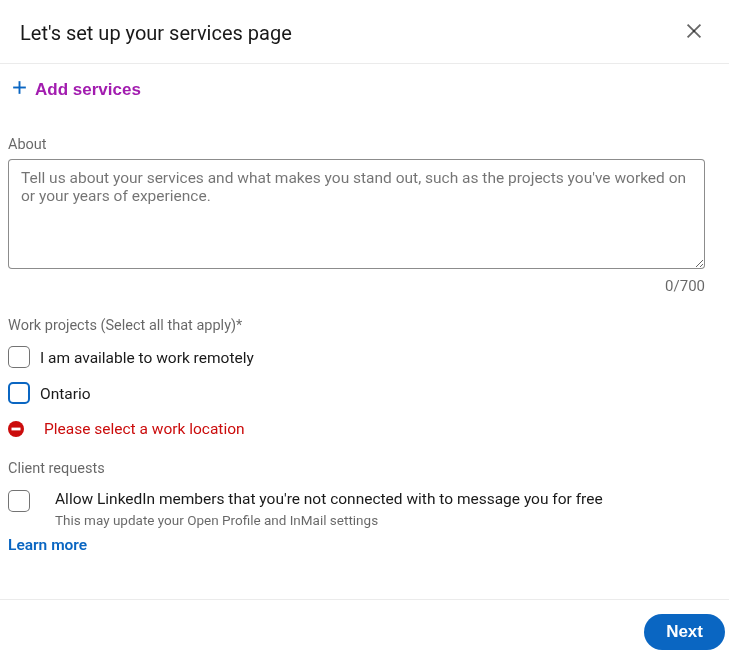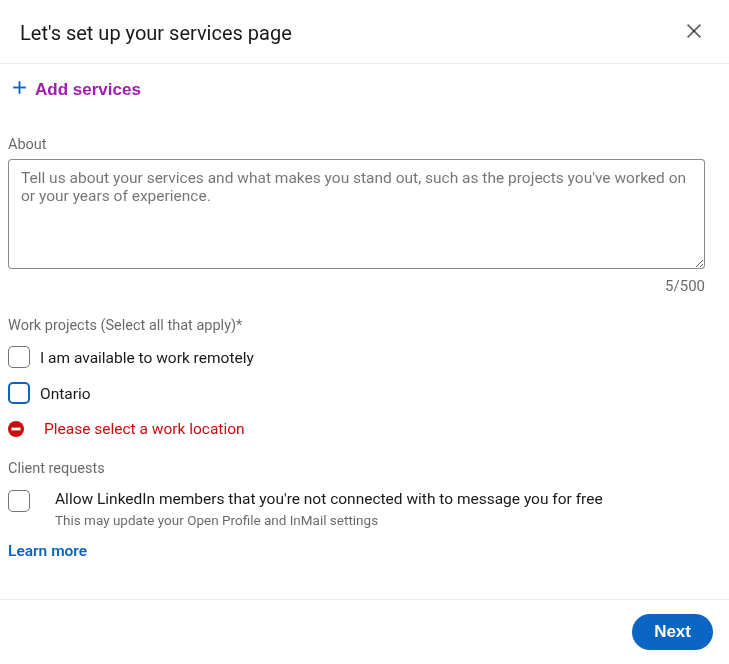--- a/index.html
+++ b/index.html
@@ -149,29 +149,29 @@
     .checkbox-text-stack { display: flex; flex-direction: column; gap: 4px; }
     .sub-text {
       font-size: 13.5px;
       color: rgba(0,0,0,0.6);
     }
     .learn-more {
       display: inline-block;
       color: #0a66c2;
       font-weight: 600;
       font-size: 15.5px;
-      margin-top: 10px;
+      margin-top: 4px;
       margin-bottom: 16px;
       text-decoration: none;
       cursor: pointer;
       text-align: right;
     }
     .modal-footer {
       border-top: 1px solid rgba(0,0,0,0.08);
-      padding: 14px 16px;
+      padding: 14px 4px;
       display: flex;
       justify-content: flex-end;
       background: #fff;
     }
     .next-btn {
       background: #0a66c2;
       color: #fff;
       border: none;
       border-radius: 22px;
       padding: 8px 22px;
@@ -214,21 +214,21 @@
         <svg viewBox="0 0 24 24" fill="none" stroke="#0a66c2" stroke-width="2.4">
           <line x1="12" y1="4" x2="12" y2="20"></line>
             <line x1="4" y1="12" x2="20" y2="12"></line>
         </svg>
       </span>
       <span>Add services</span>
     </button>
 
     <label class="section-label">About</label>
     <textarea class="textarea" placeholder="Tell us about your services and what makes you stand out, such as the projects you've worked on or your years of experience." style=""></textarea>
-    <div class="char-count">5/500</div>
+    <div class="char-count">0/700</div>
 
     <label class="section-label">Work projects (Select all that apply)*</label>
 
     <div class="checkbox-row">
       <input type="checkbox" class="checkbox" style="">
       <span class="checkbox-label">I am available to work remotely</span>
     </div>
 
     <div class="checkbox-row">
       <input type="checkbox" class="checkbox selected-border" style="">

